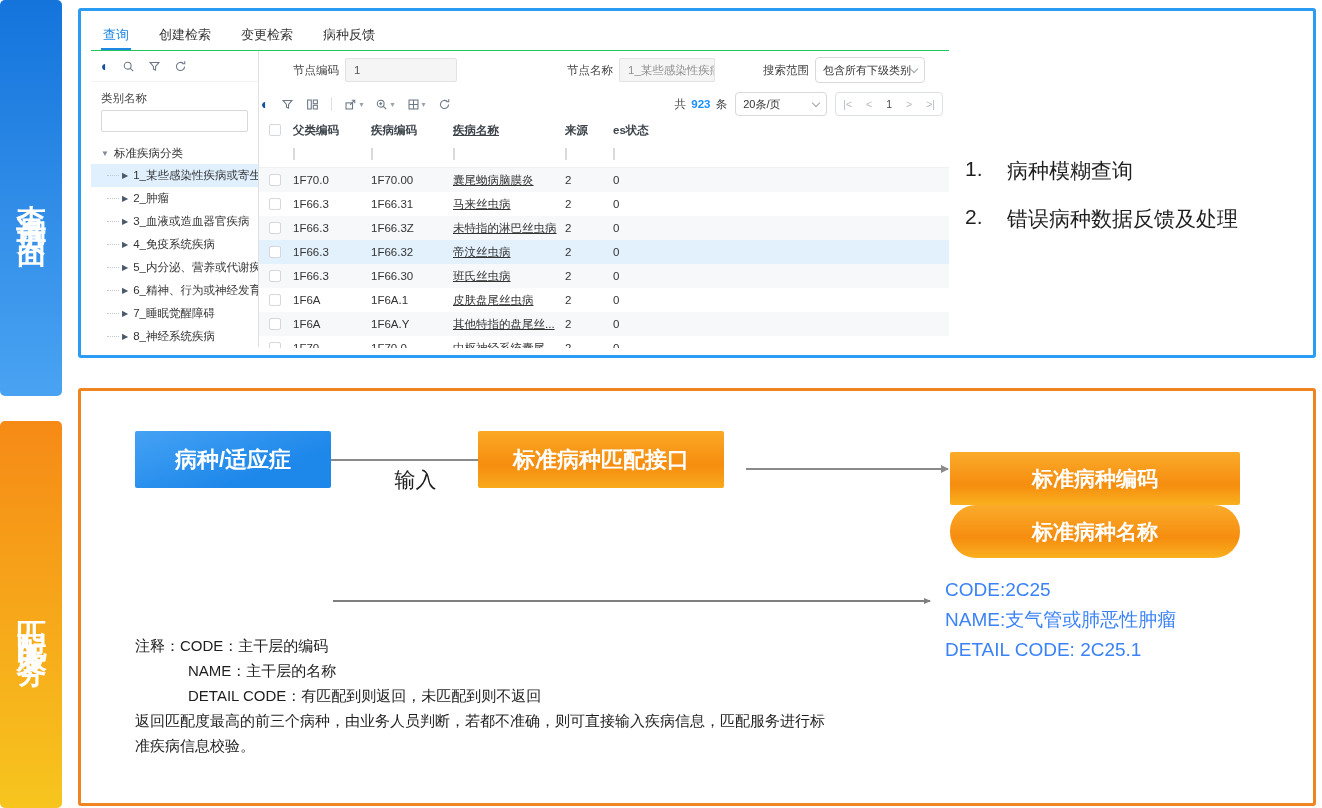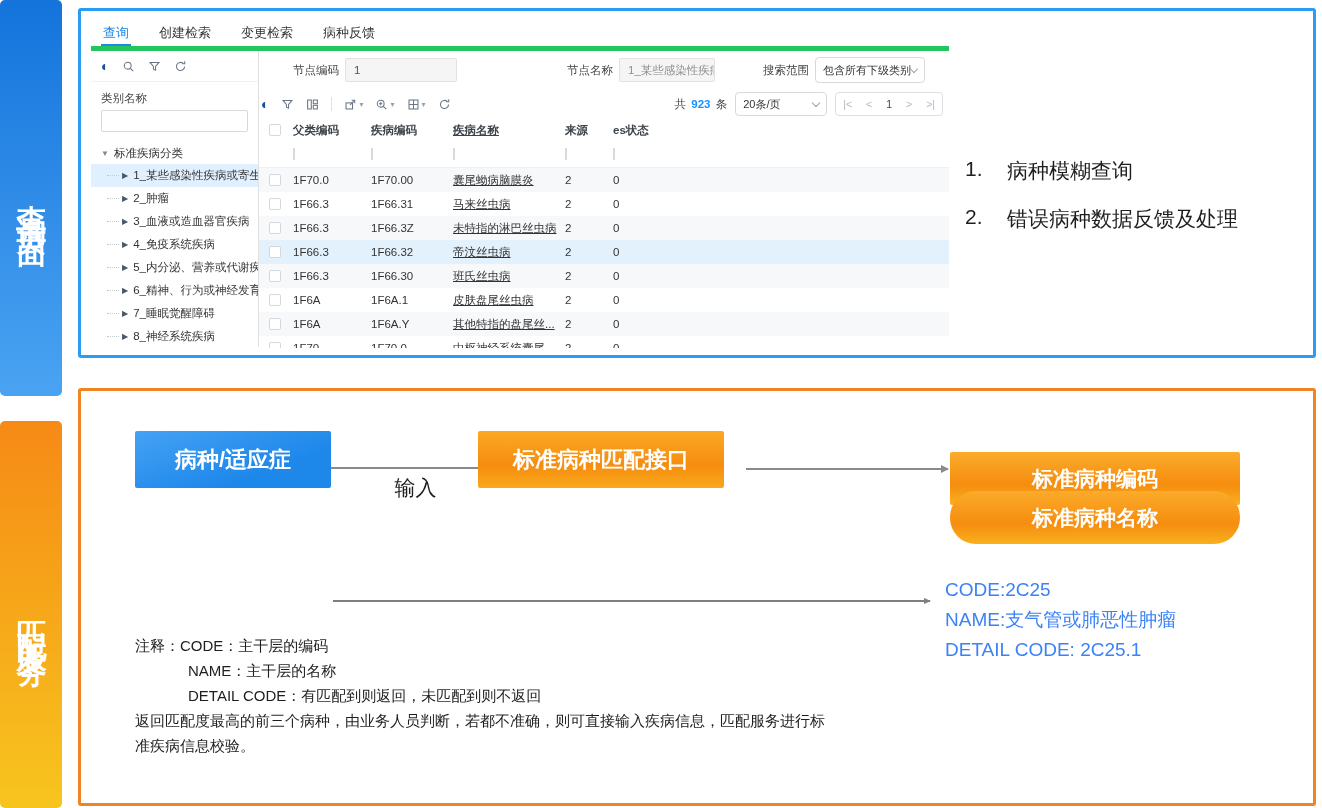--- a/index.html
+++ b/index.html
@@ -17,21 +17,21 @@
 
   
   .panel { position:absolute; left:78px; width:1238px; background:#fff; }
   #query-panel { top:8px; height:350px; border:3px solid #2b9cf3; border-radius:3px; }
   #match-panel { top:388px; height:418px; border:3px solid #ef8420; border-radius:3px; }
 
   
   #shot { position:absolute; left:10px; top:10px; width:858px; height:327px;
     overflow:hidden; font-size:11.5px; background:#fff; }
   .tabbar { display:flex; gap:26px; padding:0 10px; height:30px; align-items:stretch;
-    border-bottom:5px solid #22c55e; font-size:13px; }
+    border-bottom:1px solid #22c55e; font-size:13px; }
   .tab { display:flex; align-items:center; padding:0 2px; border-bottom:2px solid transparent; color:#333; }
   .tab.active { color:#1e88e5; border-bottom-color:#1e88e5; }
   .shot-body { display:flex; height:296px; }
 
   
   .side { width:168px; flex:none; border-right:1px solid #e0e0e0; padding-top:2px; overflow:hidden; }
   .side-icons { display:flex; align-items:center; gap:13px; padding:6px 10px 8px; border-bottom:1px solid #f2f2f2; }
   .icon-toggle { color:#164f9e; font-size:14px; line-height:1; }
   .icn { width:13px; height:13px; stroke:#6b7785; fill:none; stroke-width:1.3; flex:none; }
   .side-label { padding:9px 10px 4px; color:#444; }
@@ -94,28 +94,28 @@
 
   
   .fl-box { position:absolute; display:flex; align-items:center; justify-content:center;
     color:#fff; font-weight:bold; border-radius:2px; }
   #fl-input { left:54px; top:40px; width:196px; height:57px; font-size:22px;
     background:linear-gradient(160deg,#45a2f4 0%,#1d87ea 70%); }
   #fl-iface { left:397px; top:40px; width:246px; height:57px; font-size:22px;
     background:linear-gradient(180deg,#fba825 0%,#f68d0f 60%,#f8a91c 100%); }
   .fl-out { left:869px; width:290px; height:53px; font-size:21px;
     background:linear-gradient(180deg,#fbab2b 0%,#f68d0f 62%,#f9b01e 100%); }
-  #fl-out1 { top:61px; } #fl-out2 { top:100px;border-radius:26px; }
+  #fl-out1 { top:61px; } #fl-out2 { top:114px;border-radius:26px; }
 
   .fl-arrow { position:absolute; }
   .fl-arrow .line { border-top:2px solid #8a8a8a; position:relative; }
   .fl-arrow .line::after { content:""; position:absolute; right:-1px; top:-5px;
     border-left:8px solid #8a8a8a; border-top:4px solid transparent; border-bottom:4px solid transparent; }
   .fl-arrow .albl { text-align:center; font-size:21px; color:#1e1e1e; margin-top:5px; }
-  #arrow-in { left:250px; top:76px; width:169px; }
+  #arrow-in { left:250px; top:68px; width:169px; }
   #arrow-out { left:665px; top:77px; width:202px; }
 
   .thin-arrow { position:absolute; border-top:2px solid #7f7f7f; }
   .thin-arrow::after { content:""; position:absolute; right:-1px; top:-4px;
     border-left:7px solid #7f7f7f; border-top:3px solid transparent; border-bottom:3px solid transparent; }
   #example-arrow { left:252px; top:209px; width:597px; }
 
   #example-input { position:absolute; left:54px; top:196px; font-size:19px; color:#1e1e1e; }
   #example-result { position:absolute; left:864px; top:184px; font-size:19px; line-height:30px; color:#3b82f6; }
   #notes { position:absolute; left:54px; top:242px; width:700px; font-size:15px; line-height:25px; color:#1e1e1e; }

